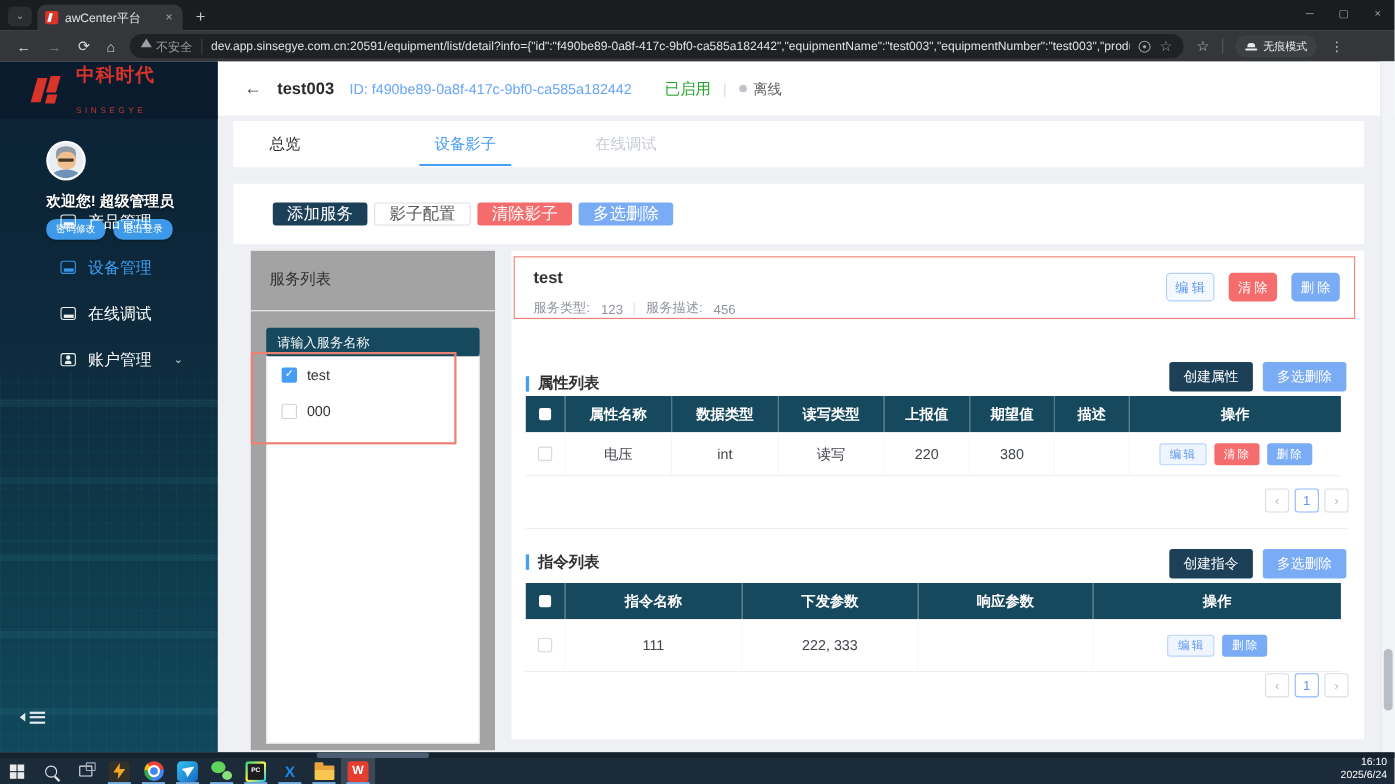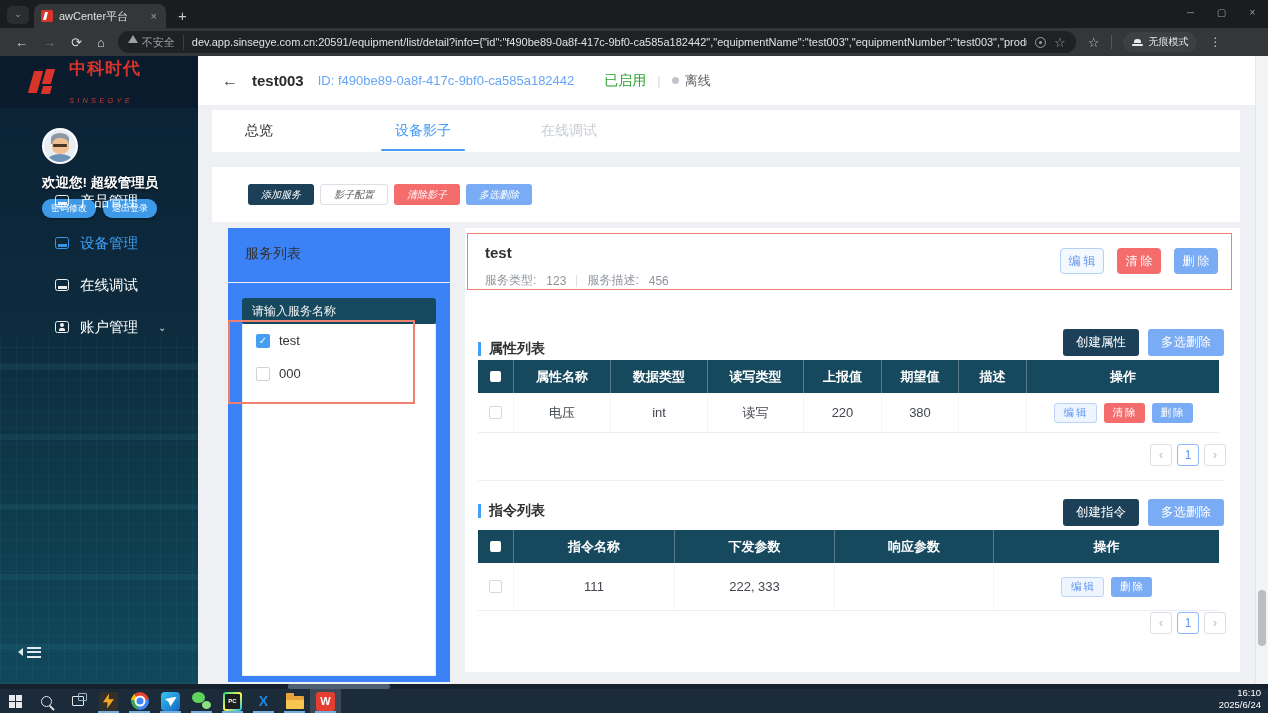--- a/index.html
+++ b/index.html
@@ -46,21 +46,21 @@
       repeating-linear-gradient(90deg, rgba(105,220,235,.10) 0 1px, transparent 1px 16px),
       repeating-linear-gradient(0deg, transparent 0 34px, rgba(105,220,235,.14) 34px 40px, transparent 40px 70px);
   }
   .logo-row { height:52px; background:#0a1b2e; display:flex; align-items:center; padding-left:30px; position:relative; z-index:2; }
   .logo-mark { position:relative; width:30px; height:26px; margin-right:9px; flex:none; }
   .logo-mark i { position:absolute; background:#d8342a; transform:skewX(-16deg); }
   .lm1 { left:1px; top:2px; width:9px; height:22px; }
   .lm2 { left:14px; top:0; width:9px; height:15px; }
   .lm3 { left:12px; bottom:1px; width:9px; height:8px; }
   .logo-cn { color:#d8342a; font-weight:bold; font-size:17px; letter-spacing:1px; line-height:1; }
-  .logo-en { color:#c23a2e; font-size:7.5px; letter-spacing:3.2px; margin-top:19px;font-style:italic; }
+  .logo-en { color:#c23a2e; font-size:7.5px; letter-spacing:3.2px; margin-top:19px; }
   .user-block { position:absolute; top:72px; left:42px; right:6px; z-index:2; display:flex; gap:8px;flex-direction:column; }
   .avatar { width:36px; height:36px; border-radius:50%; background:#e9eef5; border:2px solid rgba(255,255,255,.85); position:relative; overflow:hidden; flex:none; }
   .av-hair { position:absolute; top:3px; left:7px; right:7px; height:11px; border-radius:50% 50% 0 0; background:#8d9aa5; }
   .av-face { position:absolute; top:8px; left:8px; width:17px; height:16px; border-radius:45%; background:#f0bf92; }
   .av-glasses { position:absolute; top:14px; left:9px; right:9px; height:3px; background:#473728; border-radius:1px; }
   .av-body { position:absolute; bottom:-4px; left:4px; right:4px; height:12px; border-radius:50% 50% 0 0; background:#6f92b8; }
   .welcome-text { color:#fff; font-size:13.5px; font-weight:bold; text-shadow:0 1px 3px rgba(0,0,0,.6); white-space:nowrap; margin-top:2px; }
   .user-btns { display:flex; gap:7px; margin-top:7px; }
   .pill-btn { background:#3e9ae8; color:#fff; font-size:9px; border-radius:9px; padding:3px 9px; white-space:nowrap; box-shadow:0 1px 2px rgba(0,0,0,.35); }
   .side-menu { position:absolute; top:124px; left:0; right:0; z-index:2; }
@@ -86,27 +86,27 @@
   .offline-text { font-size:13px; color:#606266; }
 
   .tabs-bar { position:absolute; left:212px; top:110px; width:1028px; height:42px; background:#fff; display:flex; align-items:stretch; }
   .ptab { display:flex; align-items:center; font-size:14px; position:relative; }
   .ptab-overview { margin-left:33px; color:#303133; }
   .ptab-shadow { margin-left:122px; color:#459df5; }
   .ptab-shadow::after { content:""; position:absolute; left:-14px; right:-14px; bottom:1px; height:2.5px; background:#459df5; border-radius:1px; }
   .ptab-debug { margin-left:90px; color:#c8ccd4; }
 
   .actions-bar { position:absolute; left:212px; top:167px; width:1028px; height:55px; background:#fff; display:flex; align-items:center; padding-left:36px; gap:6px; }
-  .btn { height:21px; padding:0 13px; border-radius:3px; font-size:10px; display:flex; align-items:center; white-space:nowrap;font-style:italic; }
+  .btn { height:21px; padding:0 13px; border-radius:3px; font-size:15px; display:flex; align-items:center; white-space:nowrap; }
   .btn-dark { background:#1c4057; color:#fff; }
   .btn-plain { background:#fff; border:1px solid #dcdfe6; color:#555; }
   .btn-red { background:#f56c6c; color:#fff; }
   .btn-blue { background:#7aabf5; color:#fff; }
 
-  .service-card { position:absolute; left:228px; top:228px; width:222px; height:454px; background:#3b82f6; }
+  .service-card { position:absolute; left:228px; top:228px; width:222px; height:454px; background:#a3a3a3; }
   .sc-title { padding:17px 0 0 17px; font-size:14px; color:#303133; }
   .sc-divider { margin-top:19px; height:1px; background:#f0f0f0; }
   .sc-search { margin:15px 14px 0; height:26px; background:#17495e; border-radius:3px; display:flex; align-items:center; padding:0 10px; }
   .sc-search input { width:100%; background:transparent; border:none; outline:none; color:#fff; font-size:12px; font-family:inherit; }
   .sc-search input::placeholder { color:rgba(255,255,255,.95); }
   .sc-list { margin:0 14px; height:352px; border:1px solid #e9ecf2; border-top:none; background:#fff; }
   .sc-item { height:33px; display:flex; align-items:center; padding-left:13px; gap:9px; }
   .cb { width:14px; height:14px; border-radius:2px; flex:none; position:relative; }
   .cb.checked { background:#459df5; }
   .cb.checked::after { content:"✓"; position:absolute; left:0; top:0; width:100%; height:100%; color:#fff; font-size:10px; line-height:14px; text-align:center; }

